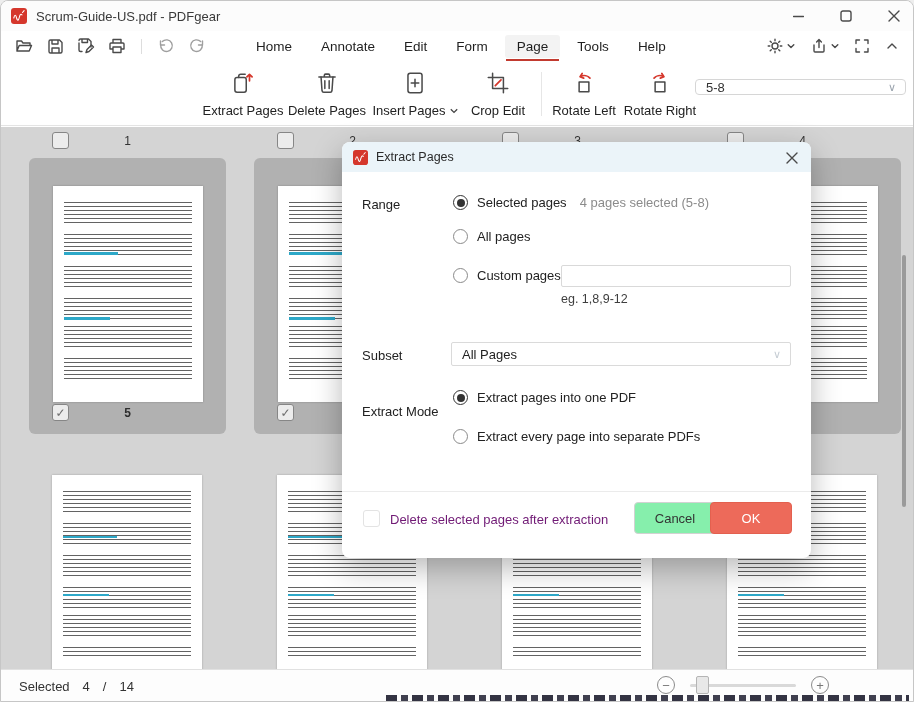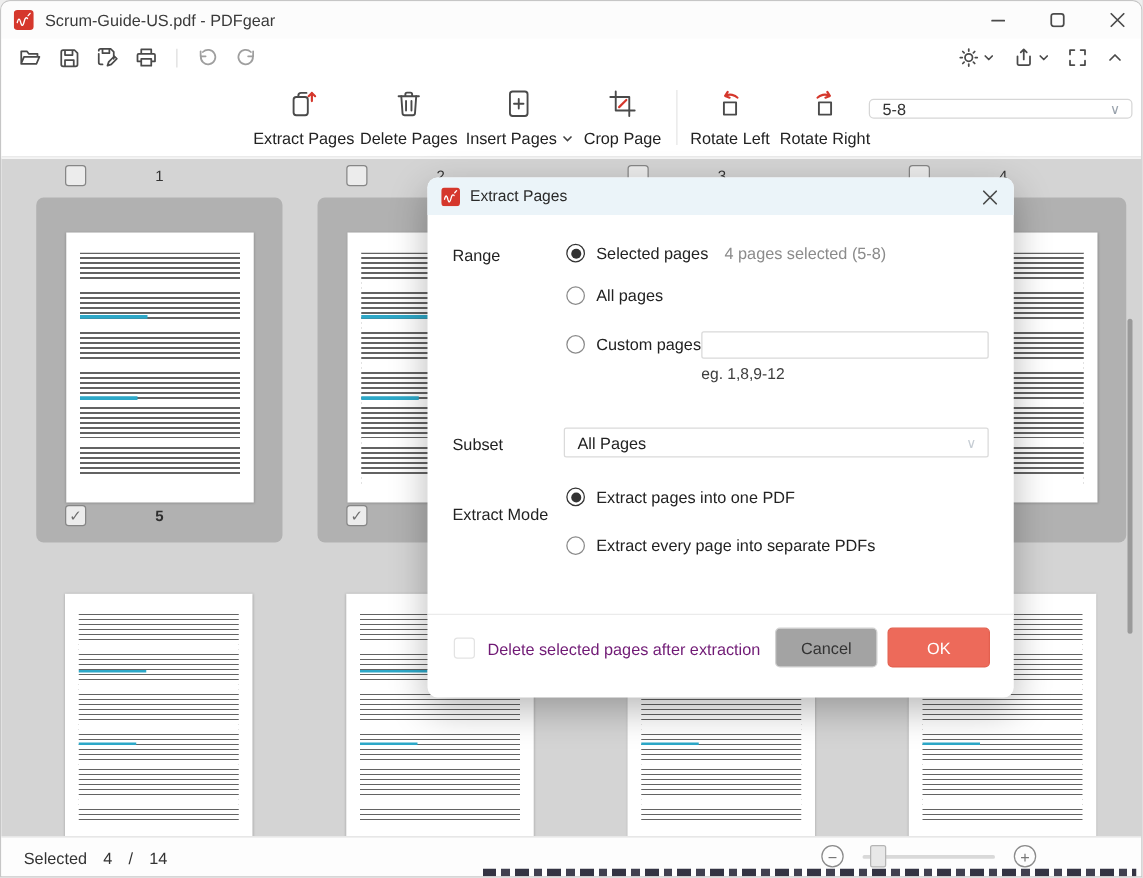--- a/index.html
+++ b/index.html
@@ -85,21 +85,21 @@
   .dropdown { position:absolute; left:109px; top:200px; width:340px; height:24px; border:1px solid #dadada;
               border-radius:2px; display:flex; align-items:center; cursor:pointer; background:#fff; }
   .dropdown .val { font-size:13px; color:#222; margin-left:10px; flex:1; }
   .dropdown .chev { margin-right:9px; color:#c6cdd4; font-size:11px; }
   .dlg-divider { position:absolute; left:0; right:0; top:349px; height:1px; background:#ebebeb; }
   .dlg-footcheck { position:absolute; left:21px; top:368px; width:17px; height:17px; border:1.5px solid #e3e3e3;
                    border-radius:3px; background:#fff; cursor:pointer; }
   .dlg-footlabel { position:absolute; left:48px; top:370px; font-size:13px; color:#701a75; }
   .btn { position:absolute; top:360px; width:82px; height:32px; border-radius:4px; font-size:13px;
          display:flex; align-items:center; justify-content:center; cursor:pointer; }
-  .btn-cancel { left:278px; background:#a3a3a3; border:1px solid #d2d2d2; color:#333; }
+  .btn-cancel { left:292px; background:#86efac; border:1px solid #d2d2d2; color:#333; }
   .btn-ok { left:368px; background:#ed6a5a; border:1px solid #e3604f; color:#fff; }
 
   
   .statusbar { position:absolute; left:0; right:0; bottom:0; height:32px; background:#fdfdfd;
                border-top:1px solid #e1e1e1; }
   .status-left { position:absolute; left:18px; top:9px; display:flex; gap:13px; font-size:13px; color:#333; }
   .zoom-controls { position:absolute; right:84px; top:6px; display:flex; align-items:center; gap:15px; }
   .circle-btn { width:18px; height:18px; border:1.2px solid #8b8b8b; border-radius:50%; color:#777;
                 display:flex; align-items:center; justify-content:center; font-size:13px; line-height:1; cursor:pointer; }
   .slider { position:relative; width:106px; height:18px; cursor:pointer; }
@@ -178,20 +178,29 @@
           </svg>
       </span>
       <span class="qi">
         <svg width="18" height="18" viewBox="0 0 18 18">
             <path class="ic ic-light" d="M14.5,4 v4 h-4"></path>
             <path class="ic ic-light" d="M14.3,8 a5.8,5.8 0 1 1 -1.6,-3.4"></path>
           </svg>
       </span>
     </div>
 
+    <nav class="menus">
+      <span class="menu-item">Home</span>
+      <span class="menu-item">Annotate</span>
+      <span class="menu-item">Edit</span>
+      <span class="menu-item">Form</span>
+      <span class="menu-item active">Page</span>
+      <span class="menu-item">Tools</span>
+      <span class="menu-item">Help</span>
+    </nav>
 
     <div class="right-icons">
       <span class="ri">
         <svg width="18" height="18" viewBox="0 0 18 18">
             <circle cx="9" cy="9" r="3" class="ic"></circle>
             <path class="ic" d="M9,2.2 v1.6 M9,14.2 v1.6 M2.2,9 h1.6 M14.2,9 h1.6 M4.2,4.2 l1.1,1.1 M12.7,12.7 l1.1,1.1 M13.8,4.2 l-1.1,1.1 M5.3,12.7 l-1.1,1.1" stroke-width="1.2"></path>
           </svg>
         <svg width="8" height="8" viewBox="0 0 8 8">
             <path class="ic" d="M1.2,2.8 L4,5.6 L6.8,2.8" stroke-width="1.1"></path>
           </svg>
@@ -247,21 +256,21 @@
             <path d="M0.8,2.2 L4,5.4 L7.2,2.2" fill="none" stroke="#444" stroke-width="1.3"></path>
           </svg>
       </span>
     </div>
 
     <div class="rb" style="left:449px;">
       <svg width="26" height="26" viewBox="0 0 24 24">
         <path class="ic" d="M7,3 V17 H21 M3,7 H17 V21"></path>
         <path class="ic-red" d="M9.5,14.5 L14.8,9.2"></path>
       </svg>
-      <span class="lbl">Crop Page</span>
+      <span class="lbl">Crop Edit</span>
     </div>
 
     <div class="rib-divider"></div>
 
     <div class="rb" style="left:535px;">
       <svg width="26" height="26" viewBox="0 0 24 24">
         <rect class="ic" x="7.5" y="11" width="9" height="9"></rect>
         <path class="ic-red" d="M17.5,7.5 a6.5,5 0 0 0 -8.6,-1.6"></path>
         <path class="ic-red" d="M10.3,3.2 L8.4,6.2 l3.3,1.3"></path>
       </svg>

